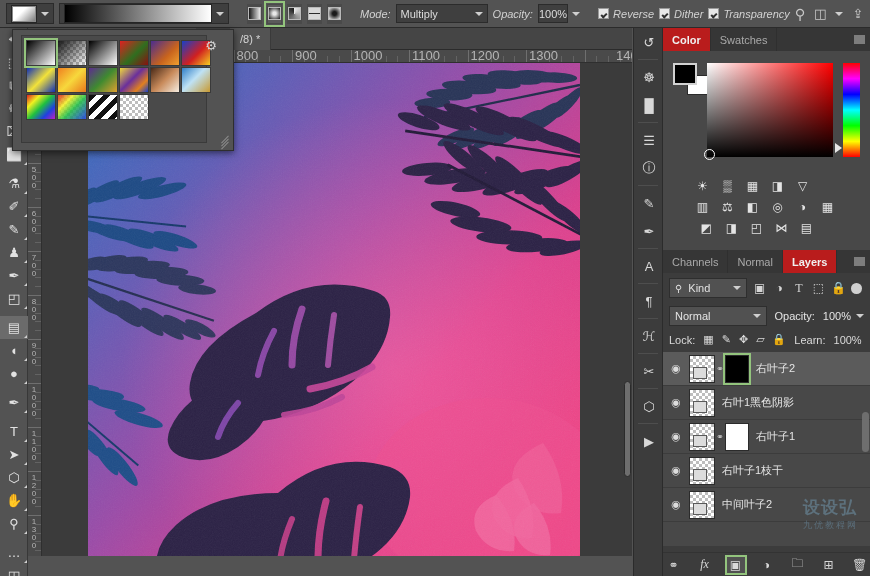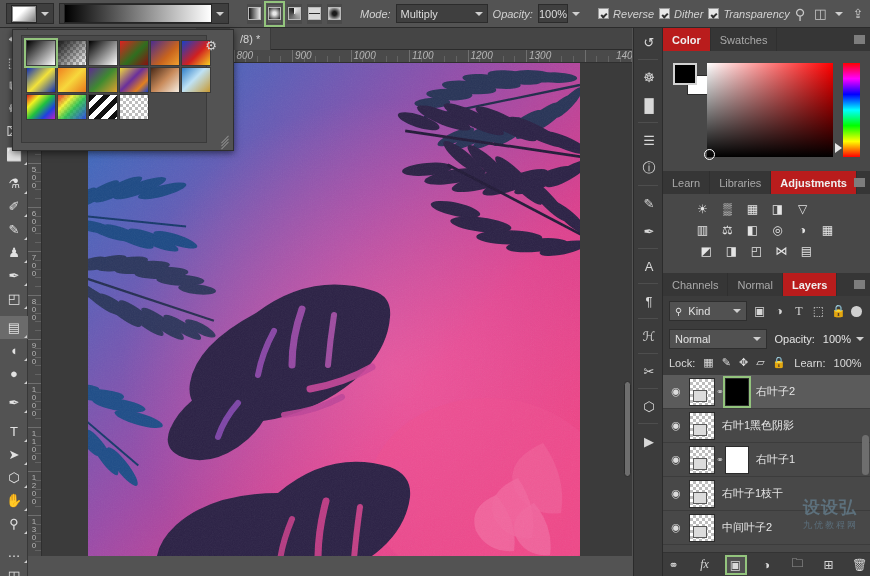--- a/index.html
+++ b/index.html
@@ -81,21 +81,21 @@
   .tool{width:28px;height:23px;display:flex;align-items:center;justify-content:center;position:relative;color:#e2e2e2;font-size:13px;}
   .tool.sel{background:#6b6b6b;}
   .tool .tri{position:absolute;right:1px;bottom:1px;width:0;height:0;border-left:3px solid transparent;border-bottom:3px solid #d0d0d0;}
   .tdiv{height:6px;}
 
   
   .ruler-h{position:absolute;left:28px;top:50px;width:604px;height:13px;background:#4a4a4a;border-bottom:1px solid #2f2f2f;overflow:hidden;}
   .ruler-v{position:absolute;left:28px;top:63px;width:14px;height:493px;background:#4a4a4a;border-right:1px solid #2f2f2f;overflow:hidden;}
   .rtick{position:absolute;top:0;width:1px;height:13px;background:#6f6f6f;}
   .rtickm{position:absolute;top:6px;width:1px;height:7px;background:#636363;}
-  .rlabel{position:absolute;top:1px;font-size:10px;color:#b4b4b4;line-height:10px;font-style:italic;}
+  .rlabel{position:absolute;top:1px;font-size:13px;color:#b4b4b4;line-height:10px;}
   .vtick{position:absolute;left:0;height:1px;width:14px;background:#6f6f6f;}
   .vtickm{position:absolute;left:7px;height:1px;width:7px;background:#636363;}
   .vlabel{position:absolute;left:2px;font-size:8px;color:#b4b4b4;width:8px;line-height:7px;text-align:center;}
 
   
   .canvaswrap{position:absolute;left:42px;top:63px;width:590px;height:493px;background:#3b3b3b;overflow:hidden;}
   .artboard{position:absolute;left:46px;top:0px;width:492px;height:493px;overflow:hidden;background:#2a2238;}
   .scrollv{position:absolute;right:0;top:0;width:9px;height:493px;background:#3b3b3b;}
   .scrollv .thumb{position:absolute;left:1px;top:318px;width:7px;height:96px;background:#6e6e6e;border-radius:4px;}
 
@@ -780,32 +780,20 @@
         <span class="f"></span>
       </div>
       <div class="cfield">
           <span class="pick"></span>
         </div>
       <div class="cslider">
           <span class="arw"></span>
         </div>
     </div>
 
-    <div class="ptabs">
-      <div class="ptab">
-          <span>Learn</span>
-        </div>
-      <div class="ptab">
-          <span>Libraries</span>
-        </div>
-      <div class="ptab on">
-          <span>Adjustments</span>
-        </div>
-      <span class="pmenu"></span>
-    </div>
     <div class="adjpanel">
       <div id="adjrows">
           <div class="adjrow">
             <span class="adjico">☀</span>
             <span class="adjico">▒</span>
             <span class="adjico">▦</span>
             <span class="adjico">◨</span>
             <span class="adjico">▽</span>
           </div>
           <div class="adjrow">

